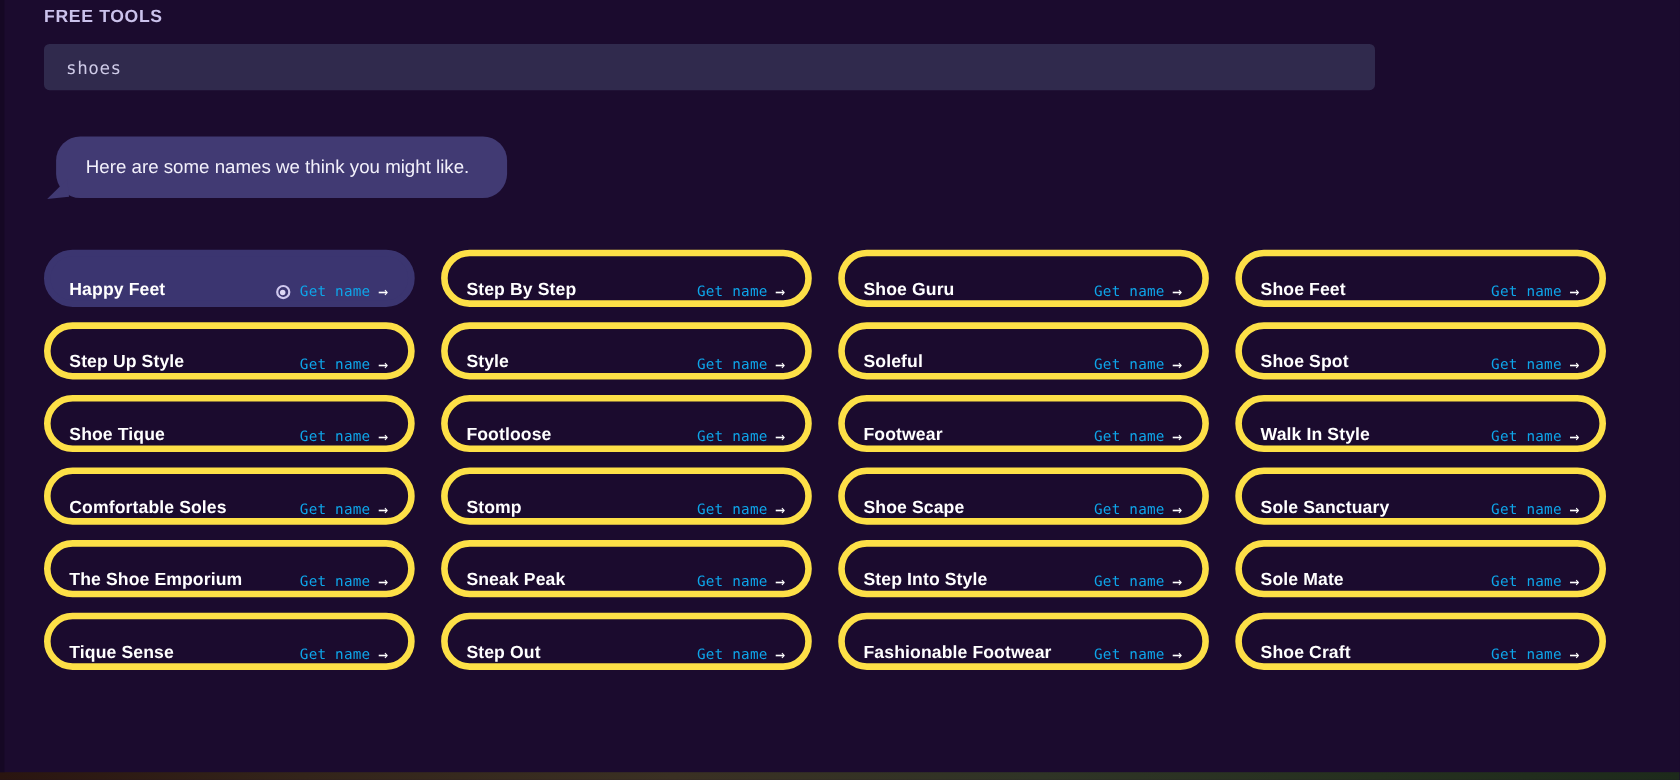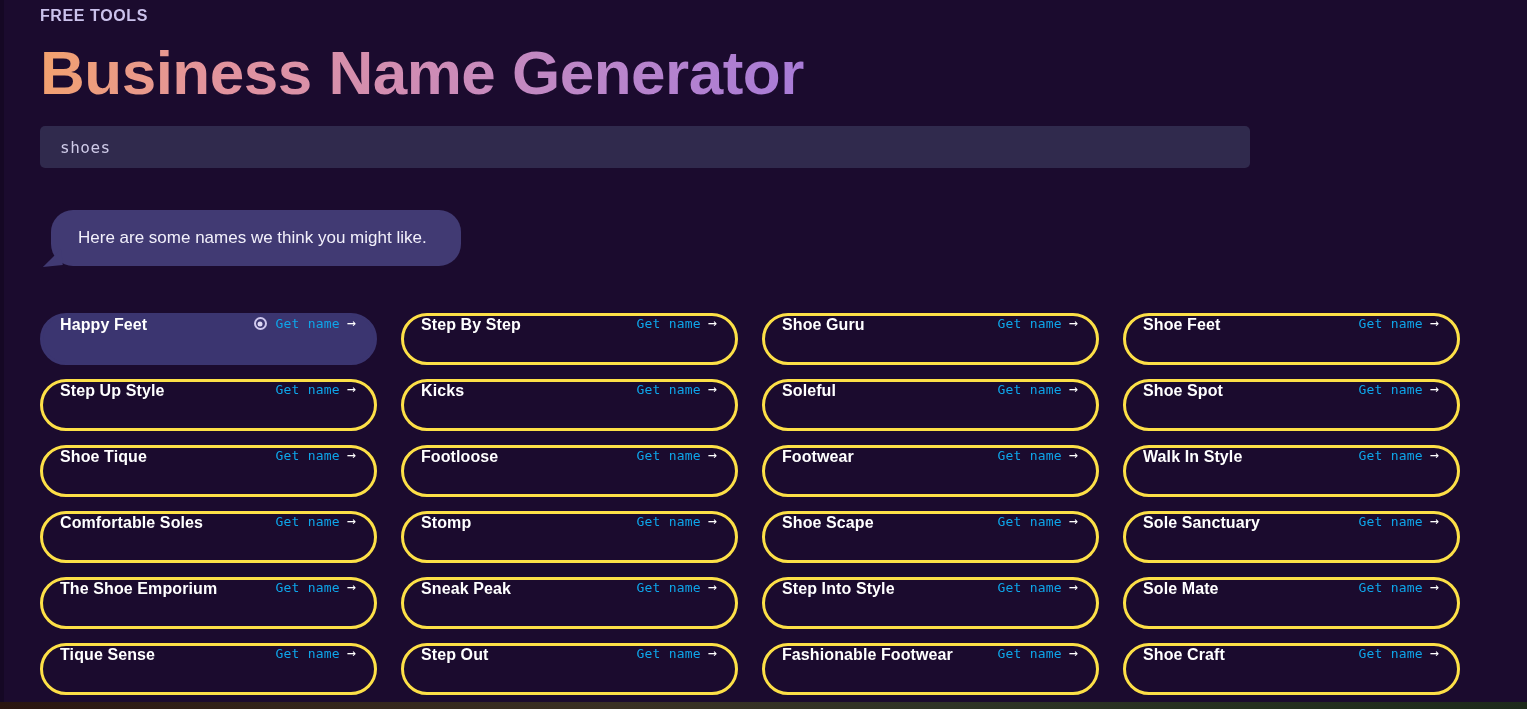--- a/index.html
+++ b/index.html
@@ -129,24 +129,24 @@
     display: grid;
     grid-template-columns: repeat(4, 337px);
     column-gap: 24px;
     row-gap: 14px;
     width: 1422px;
   }
 
   .name-card {
     height: 52px;
     border-radius: 26px;
-    border: 3px solid #fde047;
+    border: 6px solid #fde047;
     background: transparent;
     display: flex;
-    align-items: flex-start;
+    align-items: flex-end;
     justify-content: space-between;
     padding: 0 18px 0 17px;
     cursor: pointer;
   }
 
   .name-card.selected {
     background: #3b3570;
     border-color: #3b3570;
   }
 
@@ -212,21 +212,20 @@
 </head>
 <body>
 
 <div class="left-edge"></div>
 
 <div class="page">
   <div class="inner">
 
     <div class="eyebrow">FREE TOOLS</div>
 
-    <h1 class="page-title">Business Name Generator</h1>
 
     <div class="search-wrap">
       <input class="search-input" type="text" value="shoes" style="">
     </div>
 
     <div class="bubble-row">
       <div class="bubble">Here are some names we think you might like.</div>
     </div>
 
     <div class="results-grid">
@@ -260,21 +259,21 @@
           </span>
         </div>
         <div class="name-card">
           <span class="card-name">Step Up Style</span>
           <span class="card-action">
             <span class="action-label">Get name</span>
             <span class="arrow-icon">→</span>
           </span>
         </div>
         <div class="name-card">
-          <span class="card-name">Kicks</span>
+          <span class="card-name">Style</span>
           <span class="card-action">
             <span class="action-label">Get name</span>
             <span class="arrow-icon">→</span>
           </span>
         </div>
         <div class="name-card">
           <span class="card-name">Soleful</span>
           <span class="card-action">
             <span class="action-label">Get name</span>
             <span class="arrow-icon">→</span>

